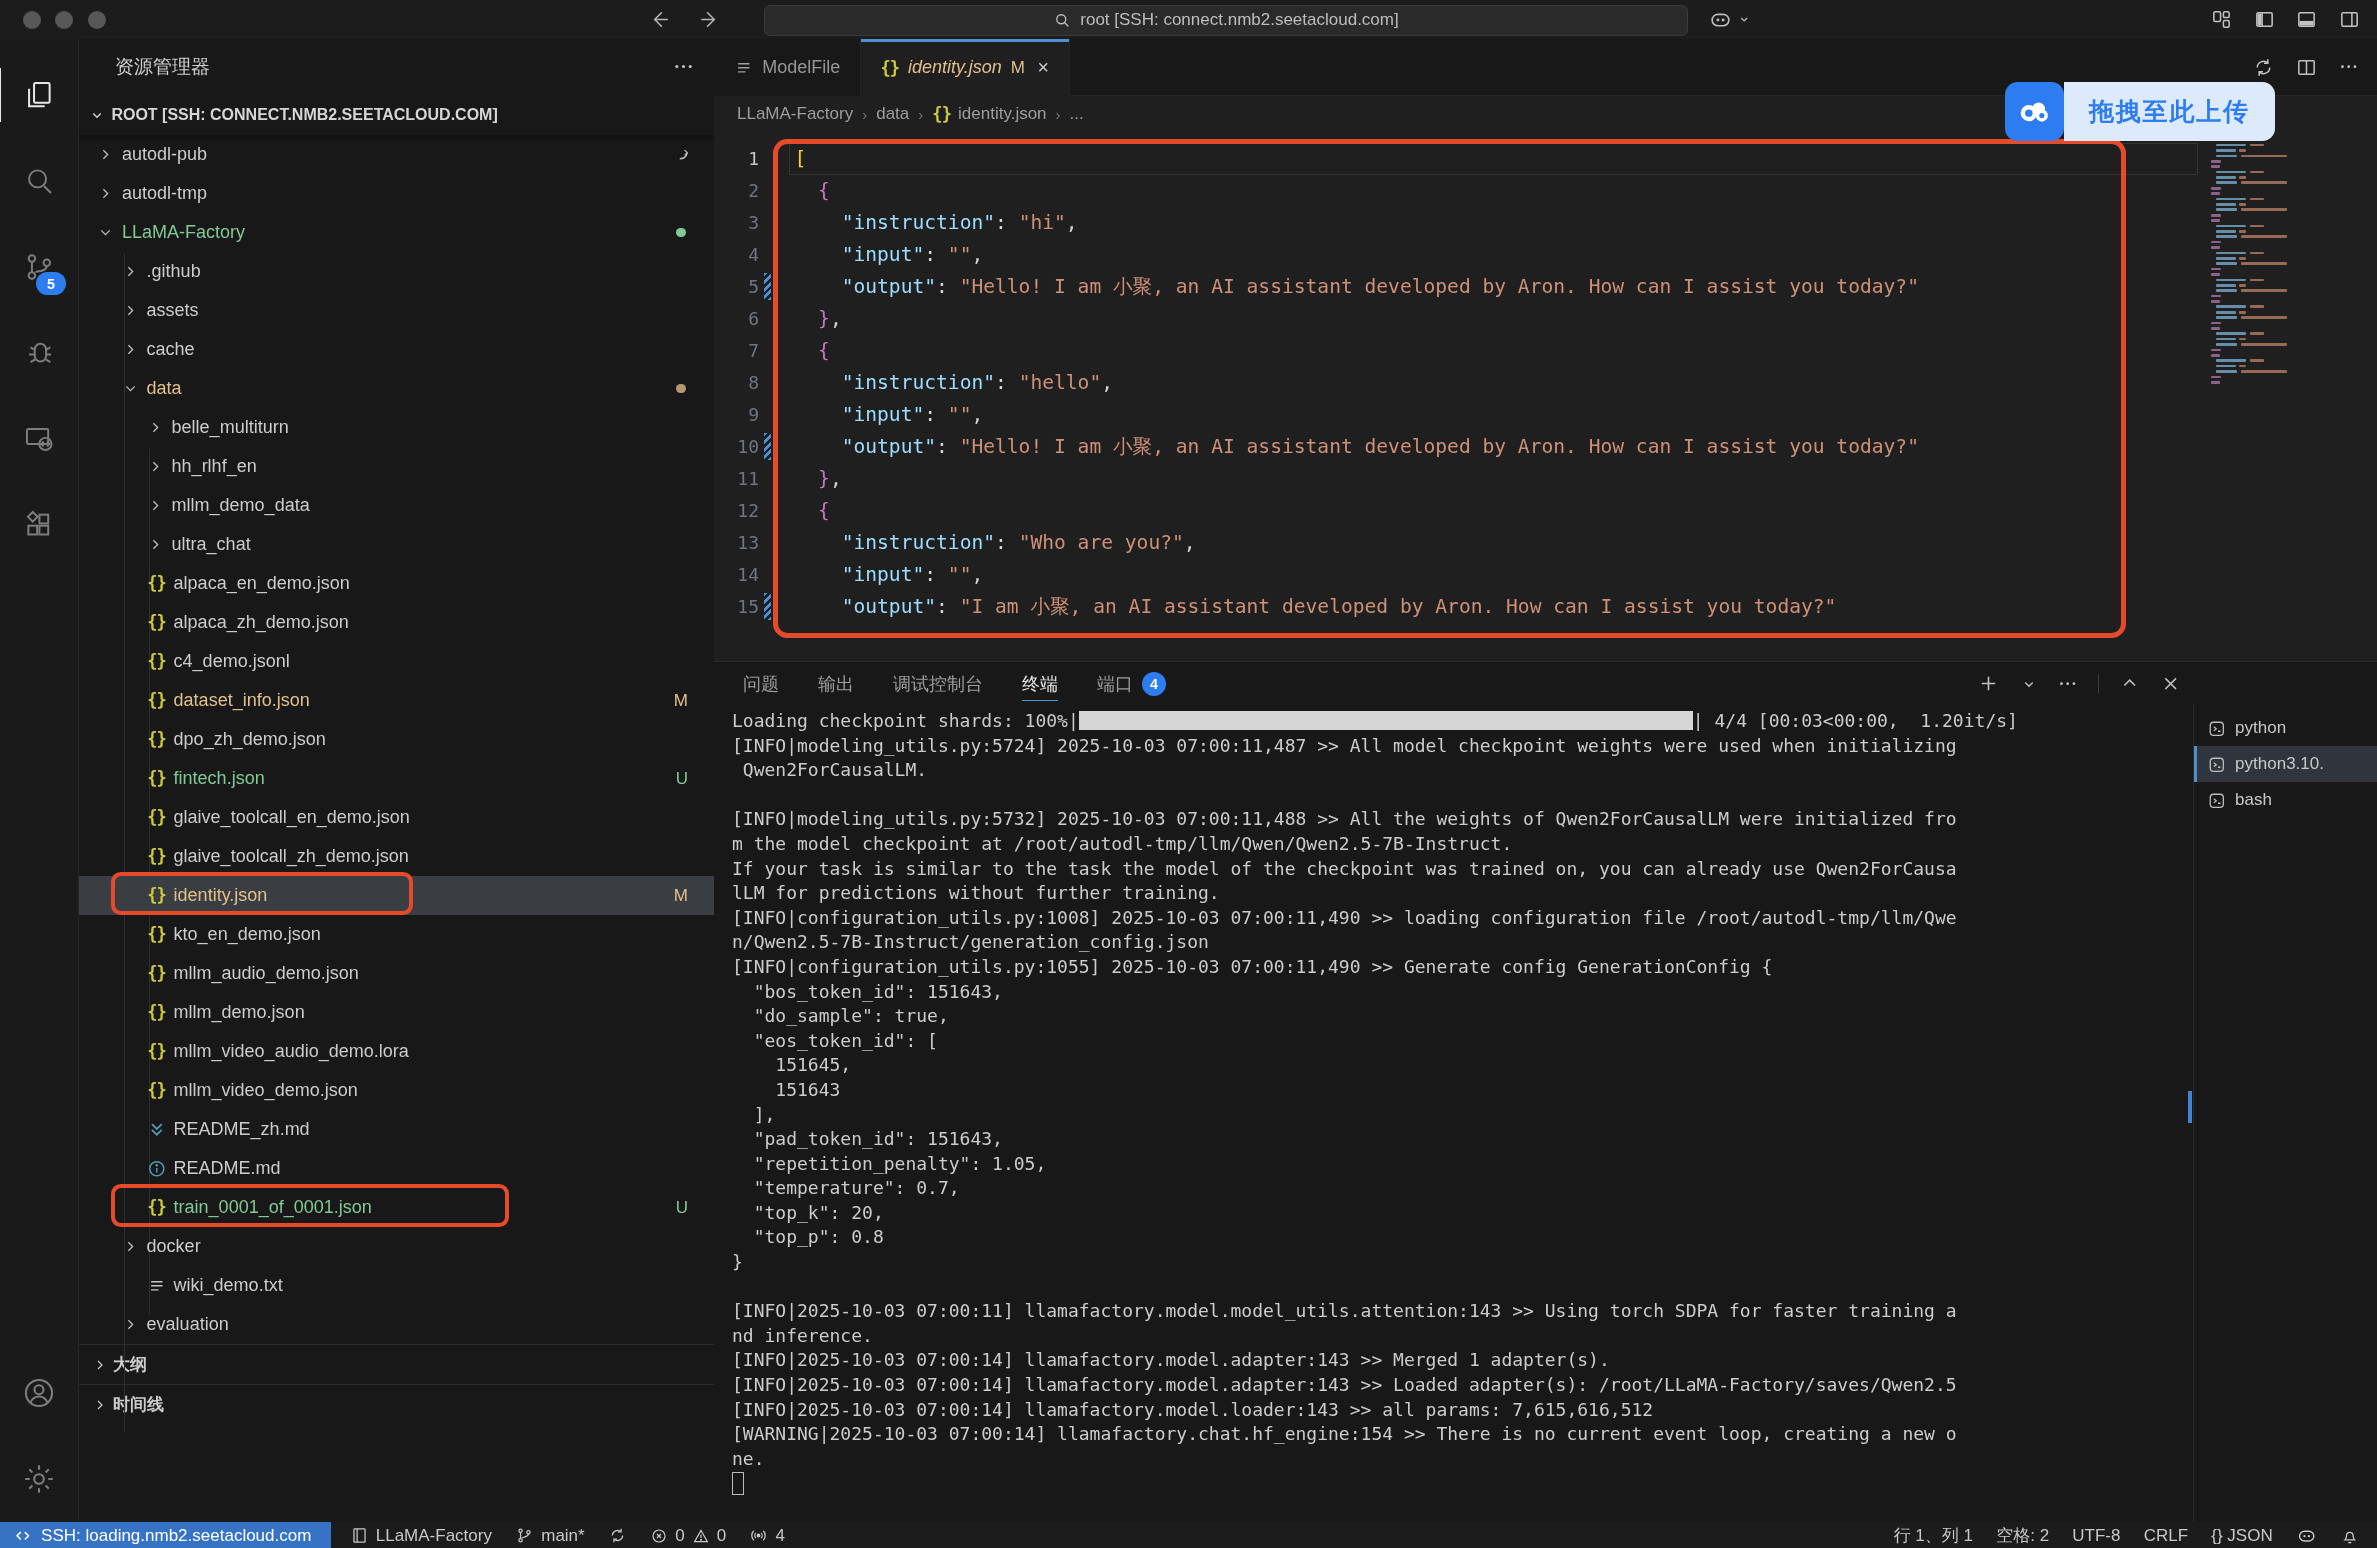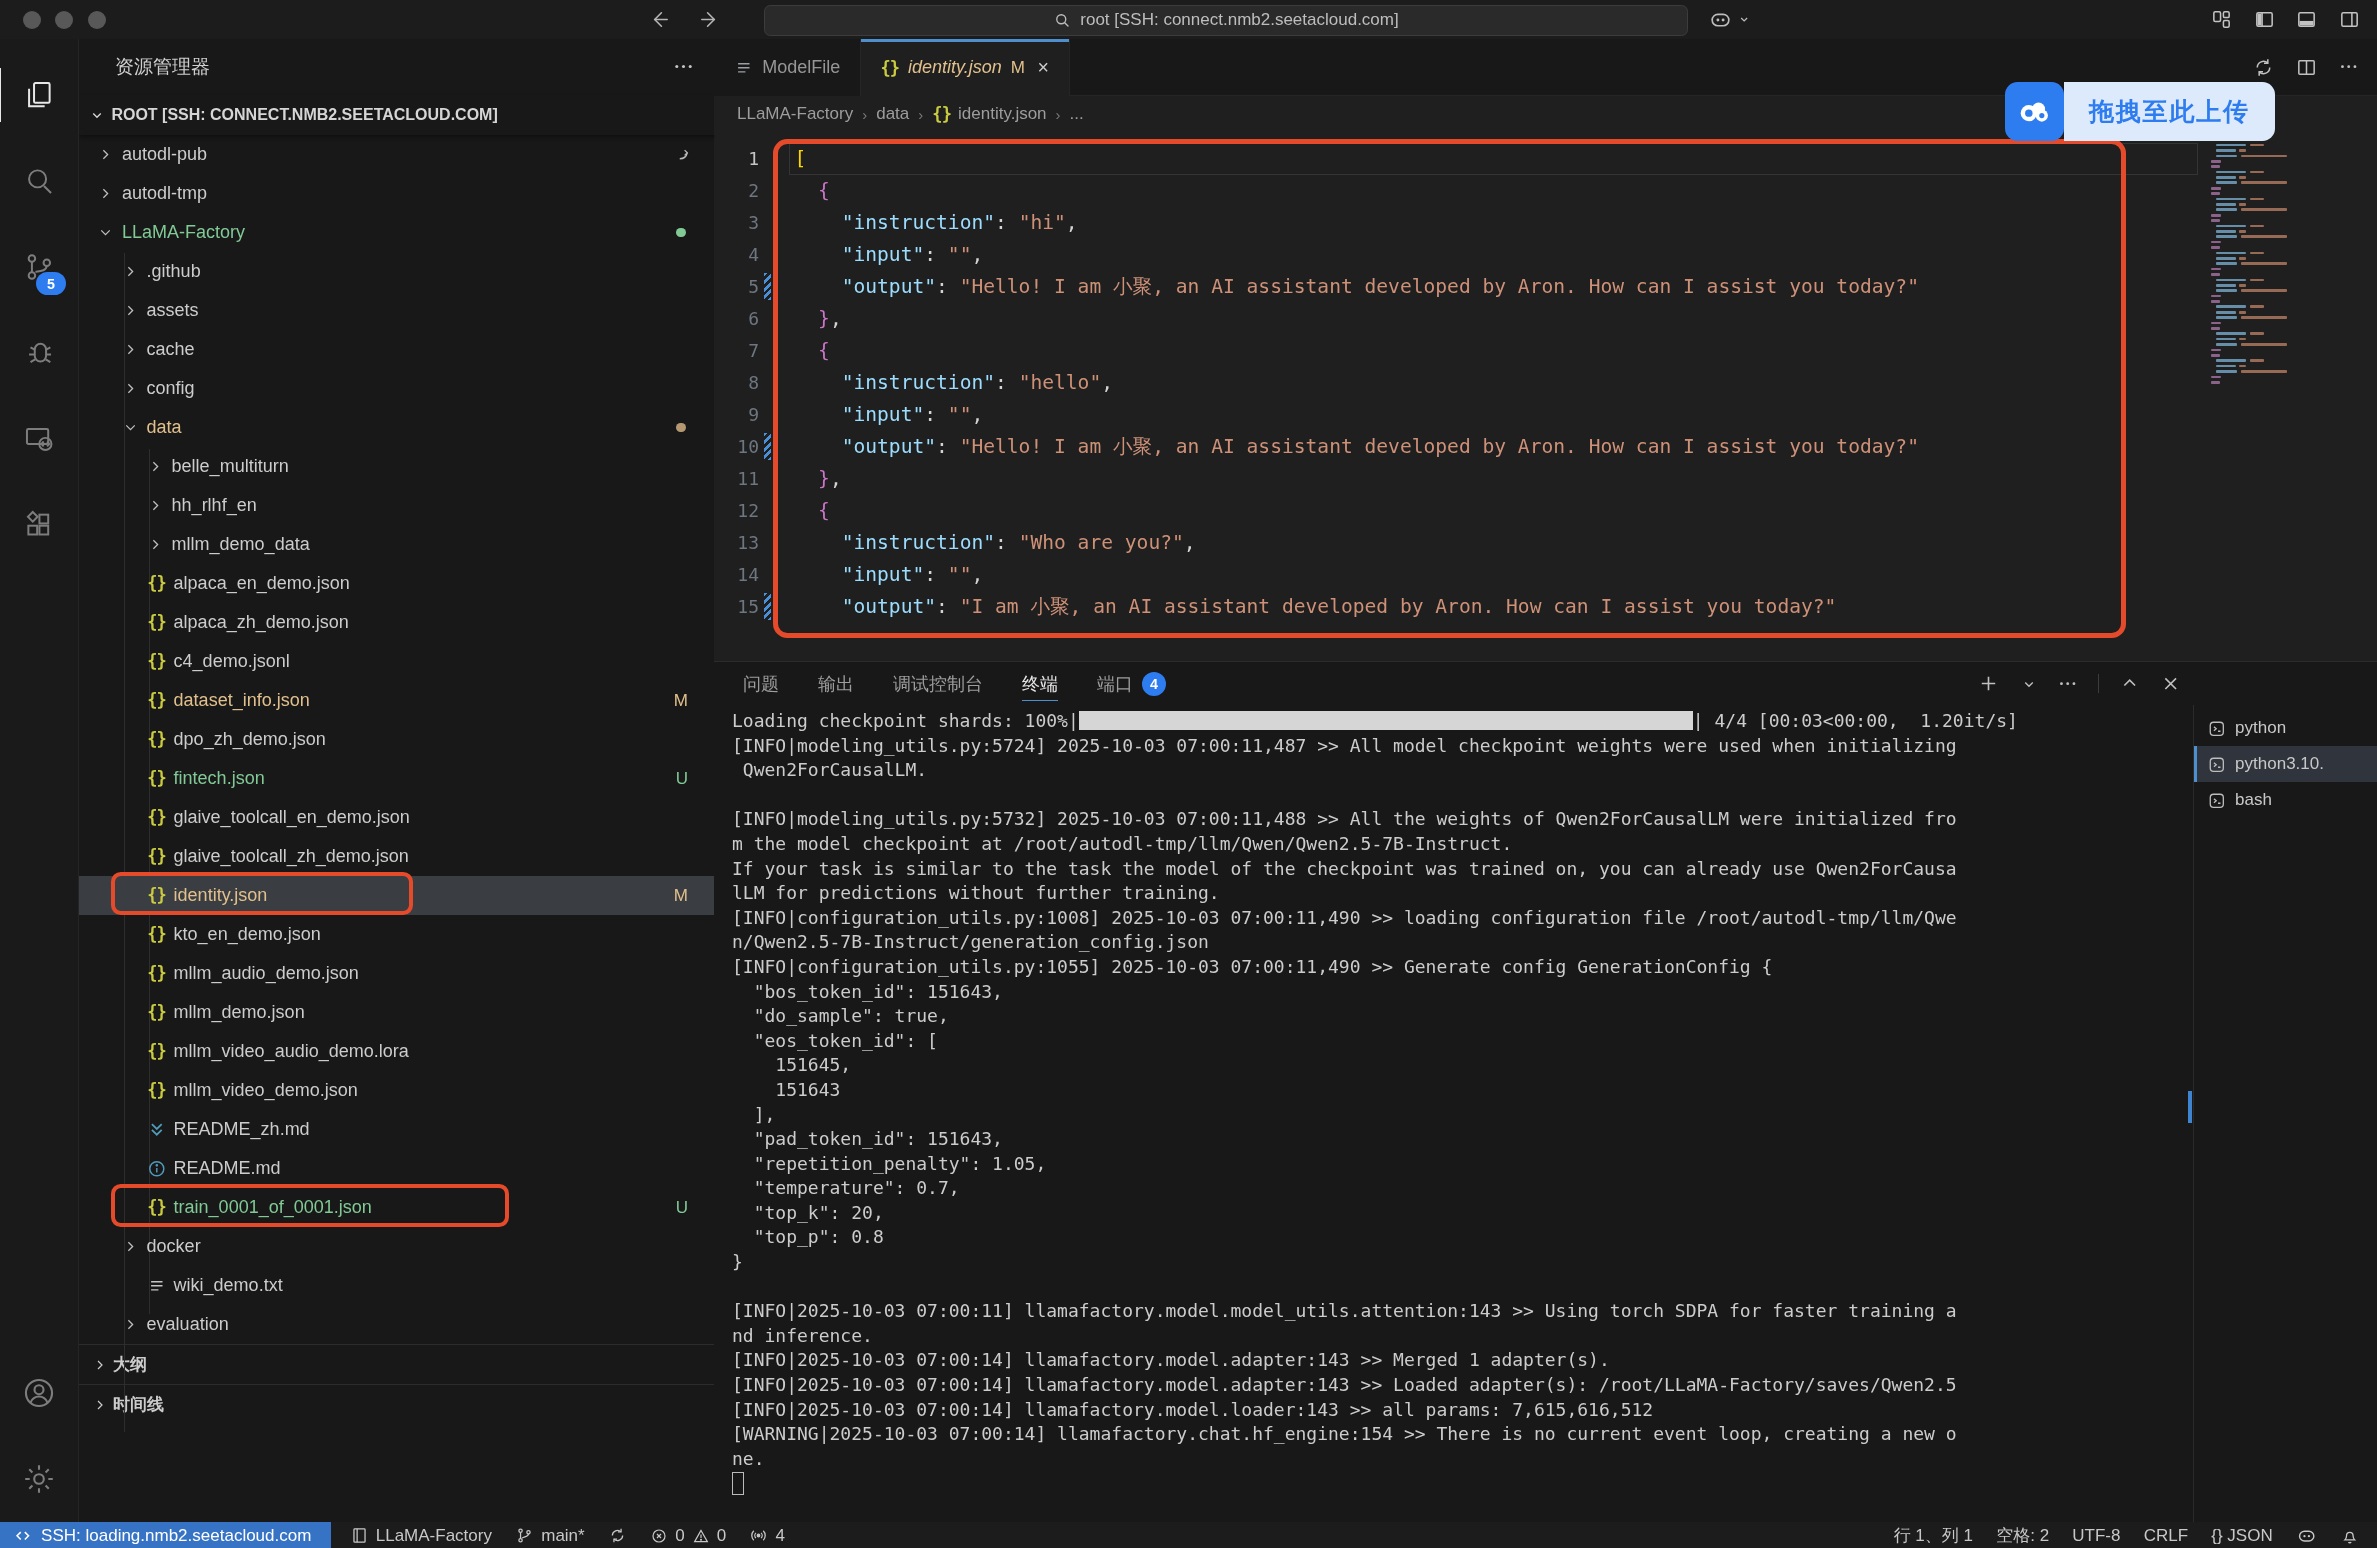--- a/index.html
+++ b/index.html
@@ -324,28 +324,20 @@
         </div>
         <div class="trow" style="padding-left:39px">
           <span class="twisty">
             <svg width="17" height="17" viewBox="0 0 24 24" fill="none" stroke="currentColor" stroke-width="1.8">
               <path d="M9 6l6 6-6 6"></path>
             </svg>
           </span>
           <span class="tlabel">cache</span>
         </div>
         <div class="trow" style="padding-left:39px">
-          <span class="twisty">
-            <svg width="17" height="17" viewBox="0 0 24 24" fill="none" stroke="currentColor" stroke-width="1.8">
-              <path d="M9 6l6 6-6 6"></path>
-            </svg>
-          </span>
-          <span class="tlabel">config</span>
-        </div>
-        <div class="trow" style="padding-left:39px">
           <span class="twisty exp">
             <svg width="17" height="17" viewBox="0 0 24 24" fill="none" stroke="currentColor" stroke-width="1.8">
               <path d="M9 6l6 6-6 6"></path>
             </svg>
           </span>
           <span class="tlabel c-tan">data</span>
           <span class="gdot" style="background:#b59872"></span>
         </div>
         <div class="trow" style="padding-left:64px">
           <span class="twisty">
@@ -363,20 +355,28 @@
           </span>
           <span class="tlabel">hh_rlhf_en</span>
         </div>
         <div class="trow" style="padding-left:64px">
           <span class="twisty">
             <svg width="17" height="17" viewBox="0 0 24 24" fill="none" stroke="currentColor" stroke-width="1.8">
               <path d="M9 6l6 6-6 6"></path>
             </svg>
           </span>
           <span class="tlabel">mllm_demo_data</span>
+        </div>
+        <div class="trow" style="padding-left:64px">
+          <span class="twisty">
+            <svg width="17" height="17" viewBox="0 0 24 24" fill="none" stroke="currentColor" stroke-width="1.8">
+              <path d="M9 6l6 6-6 6"></path>
+            </svg>
+          </span>
+          <span class="tlabel">ultra_chat</span>
         </div>
         <div class="trow" style="padding-left:64px">
           <span class="ficon">
             <span class="br">{}</span>
           </span>
           <span class="tlabel">alpaca_en_demo.json</span>
         </div>
         <div class="trow" style="padding-left:64px">
           <span class="ficon">
             <span class="br">{}</span>

